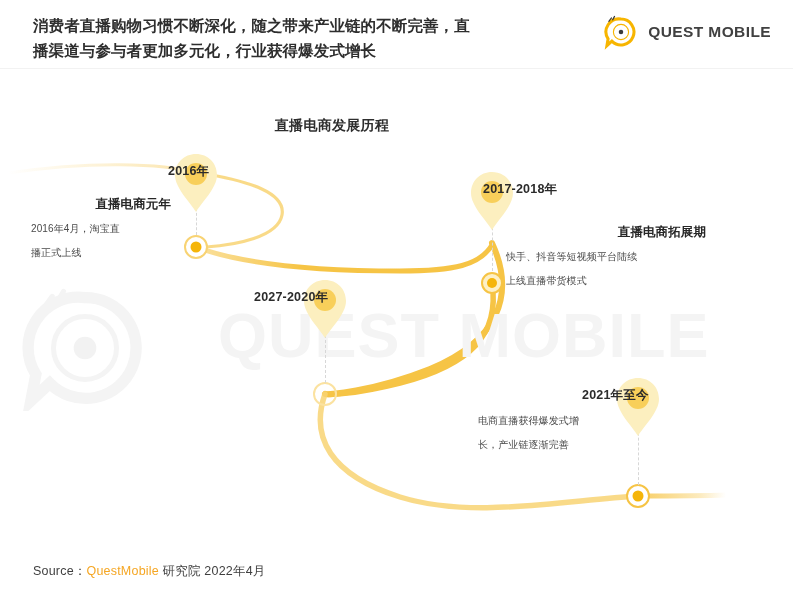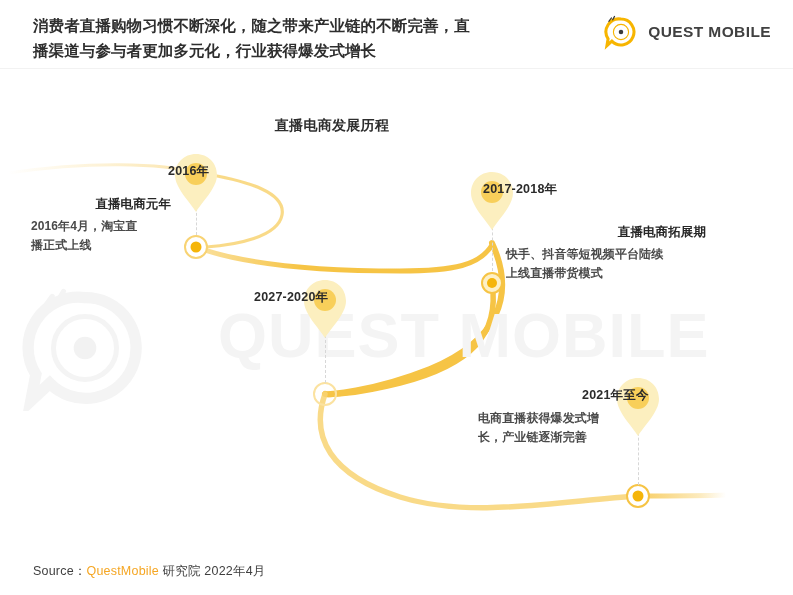--- a/index.html
+++ b/index.html
@@ -171,24 +171,24 @@
   }
   .note-head {
     font-size: 12.5px;
     font-weight: 700;
     color: #262626;
     line-height: 19px;
     margin-bottom: 3px;
     letter-spacing: 0.1px;
   }
   .note-body {
-    font-size: 12px;
-    font-weight: 700;
+    font-size: 10px;
+    font-weight: 400;
     color: #4a4a4a;
-    line-height: 19px;
+    line-height: 24px;
     letter-spacing: 0.1px;
   }
   .note.leftal  .note-head { text-align: right; }
   .note.leftal  .note-body { text-align: left; }
 
   
   #footer {
     position: absolute;
     left: 33px;
     top: 563px;

